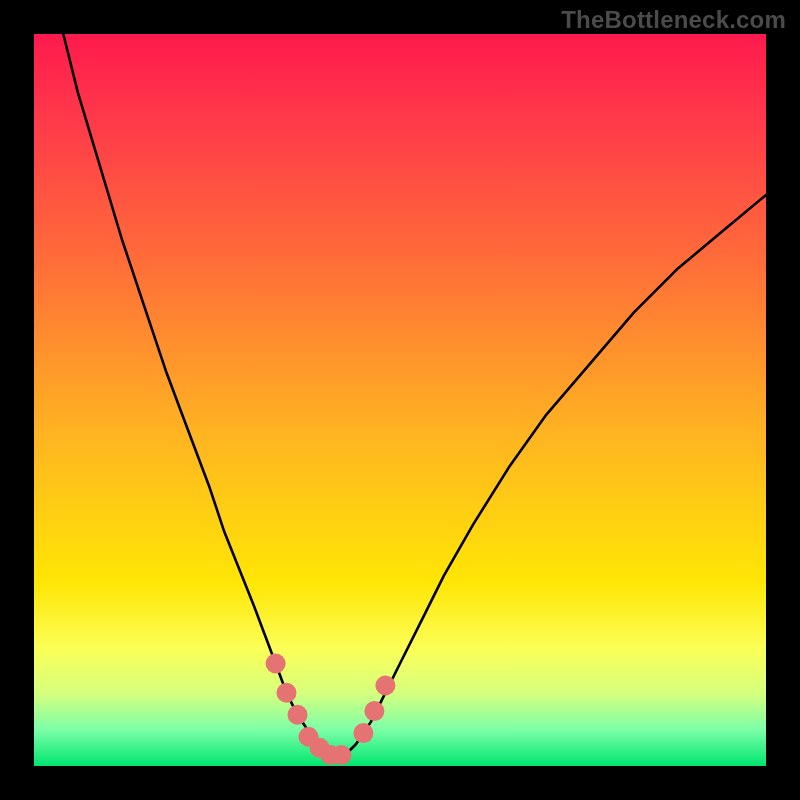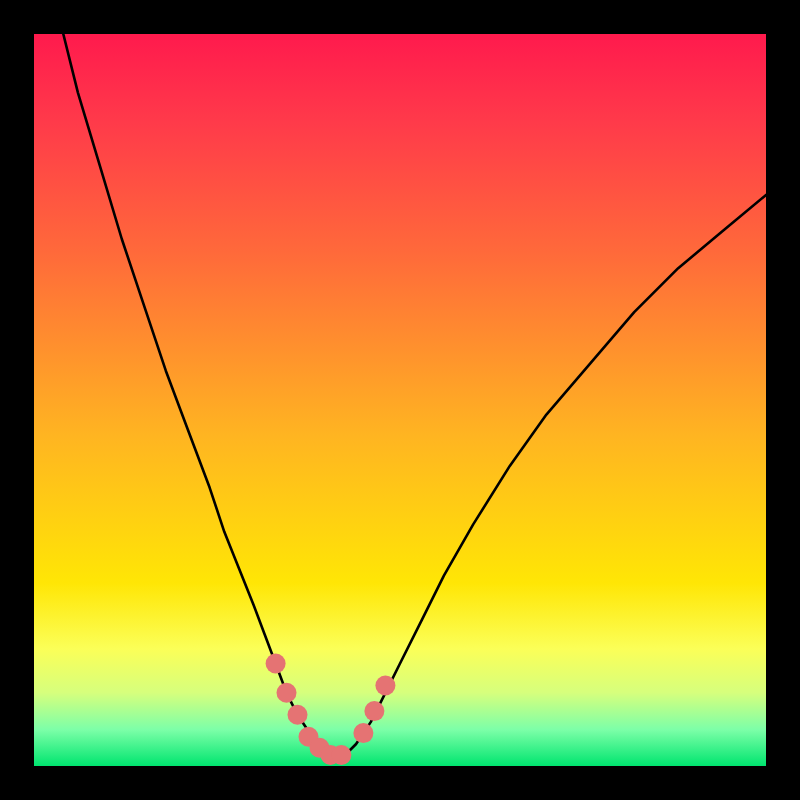--- a/index.html
+++ b/index.html
@@ -46,20 +46,21 @@
   }
   svg {
     display: block;
   }
 </style>
 </head>
 <body>
 
 <div class="frame">
 
+  <div class="watermark">TheBottleneck.com</div>
 
   <div class="plot-area">
 
     <svg width="732" height="732" viewBox="0 0 732 732">
       <path id="curve-path" fill="none" stroke="#000000" stroke-width="2.6" stroke-linecap="round" stroke-linejoin="round" d="M29.3 0.0 L43.9 58.6 L65.9 131.8 L87.8 205.0 L109.8 270.8 L131.8 336.7 L153.7 395.3 L175.7 453.8 L190.3 497.8 L205.0 534.4 L219.6 571.0 L230.6 600.2 L241.6 629.5 L252.5 658.8 L263.5 680.8 L278.2 702.7 L289.1 717.4 L300.1 723.2 L311.1 721.0 L322.1 710.0 L336.7 688.1 L351.4 658.8 L366.0 629.5 L388.0 585.6 L409.9 541.7 L439.2 490.4 L475.8 431.9 L512.4 380.6 L556.3 329.4 L600.2 278.2 L644.2 234.2 L688.1 197.6 L732.0 161.0"></path>
       <g id="marker-group">
           <circle cx="241.6" cy="629.5" r="10" fill="#e57373"></circle>
           <circle cx="252.5" cy="658.8" r="10" fill="#e57373"></circle>
           <circle cx="263.5" cy="680.8" r="10" fill="#e57373"></circle>
           <circle cx="274.5" cy="702.7" r="10" fill="#e57373"></circle>

